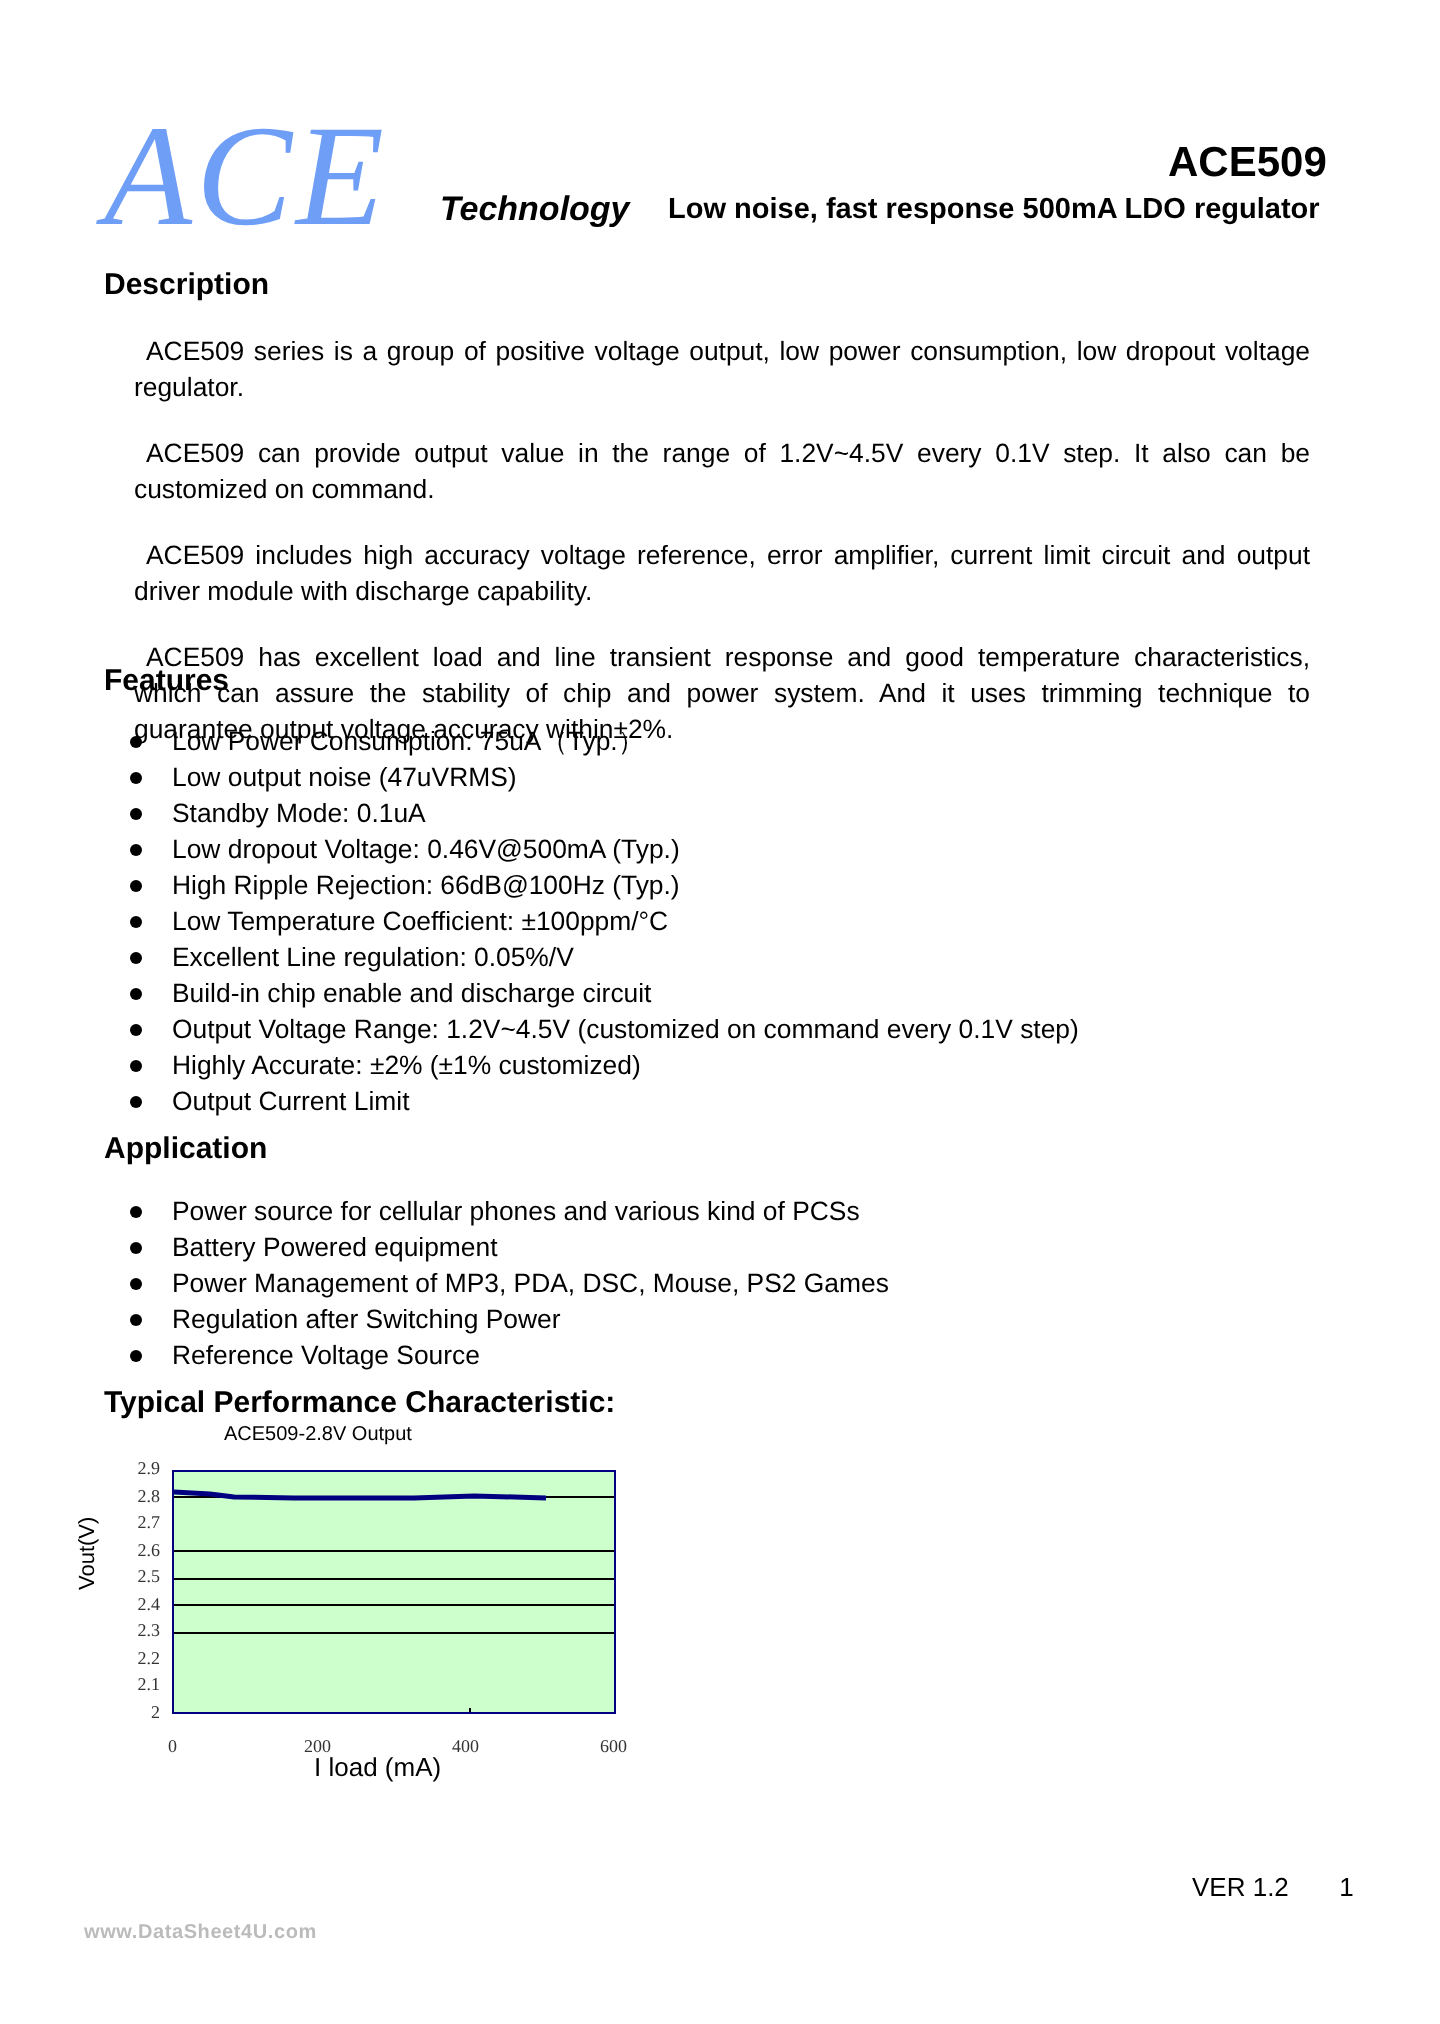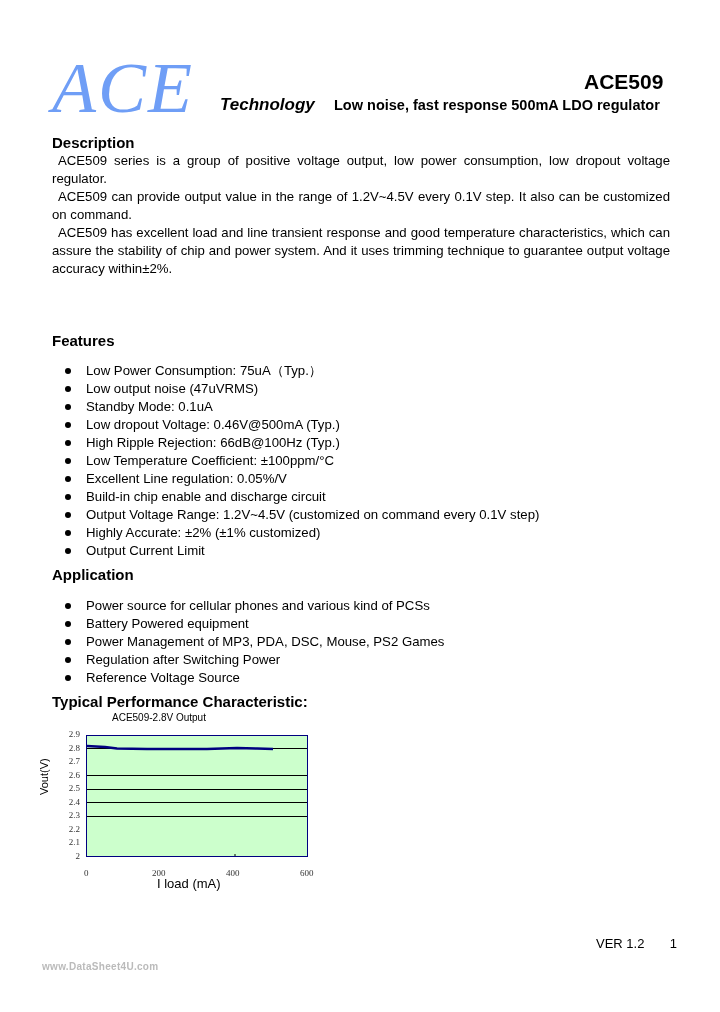--- a/index.html
+++ b/index.html
@@ -6,21 +6,21 @@
   body { width:720px; height:1012px; position:relative; overflow:hidden;
          font-family:"Liberation Sans", sans-serif; color:#000; }
   .abs { position:absolute; }
   .logo { left:52px; top:52px; font-family:"Liberation Serif", serif; font-style:italic;
           font-size:72px; line-height:72px; color:#6f9ef6; letter-spacing:2px; }
   .tech { left:220px; top:95px; font-size:17px; font-weight:bold; font-style:italic; }
   .subtitle { left:334px; top:97px; font-size:14.5px; font-weight:bold; }
   .partno { left:584px; top:70px; font-size:21px; font-weight:bold; }
   .h2 { font-size:15px; font-weight:bold; left:52px; }
   .para { left:52px; width:618px; font-size:13.2px; line-height:18px; text-align:justify; }
-  .para p { margin:0; text-indent:6px; }
+  .para p { margin:15px; text-indent:6px; }
   .list { left:52px; margin:12px; padding:0; list-style:none; font-size:13.2px; line-height:18px; }
   .list li { position:relative; padding-left:22px; }
   .list li::before { content:""; position:absolute; left:1px; top:6px; width:6px; height:6px;
                      border-radius:50%; background:#000; }
   .chart-title { left:112px; top:712px; font-size:10px; }
   .plot { left:86px; top:735px; width:222px; height:122px; background:#ccffcc;
           border:1px solid #000080; box-sizing:border-box; }
   .ytick { font-family:"Liberation Serif", serif; font-size:9px; color:#333; width:20px; text-align:right; left:60px; }
   .xtick { font-family:"Liberation Serif", serif; font-size:9px; color:#333; }
   .ylabel { left:38px; top:795px; font-size:11px; transform:rotate(-90deg); transform-origin:left top; }
@@ -33,20 +33,21 @@
 
 <div class="abs logo">ACE</div>
 <div class="abs tech">Technology</div>
 <div class="abs subtitle">Low noise, fast response 500mA LDO regulator</div>
 <div class="abs partno">ACE509</div>
 
 <div class="abs h2" style="top:134px">Description</div>
 <div class="abs para" style="top:152px">
   <p>ACE509 series is a group of positive voltage output, low power consumption, low dropout voltage regulator.</p>
   <p>ACE509 can provide output value in the range of 1.2V~4.5V every 0.1V step. It also can be customized on command.</p>
+  <p>ACE509 includes high accuracy voltage reference, error amplifier, current limit circuit and output driver module with discharge capability.</p>
   <p>ACE509 has excellent load and line transient response and good temperature characteristics, which can assure the stability of chip and power system. And it uses trimming technique to guarantee output voltage accuracy within±2%.</p>
 </div>
 
 <div class="abs h2" style="top:332px">Features</div>
 <ul class="abs list" style="top:350px">
   <li>Low Power Consumption: 75uA（Typ.）</li>
   <li>Low output noise (47uVRMS)</li>
   <li>Standby Mode: 0.1uA</li>
   <li>Low dropout Voltage: 0.46V@500mA (Typ.)</li>
   <li>High Ripple Rejection: 66dB@100Hz (Typ.)</li>

